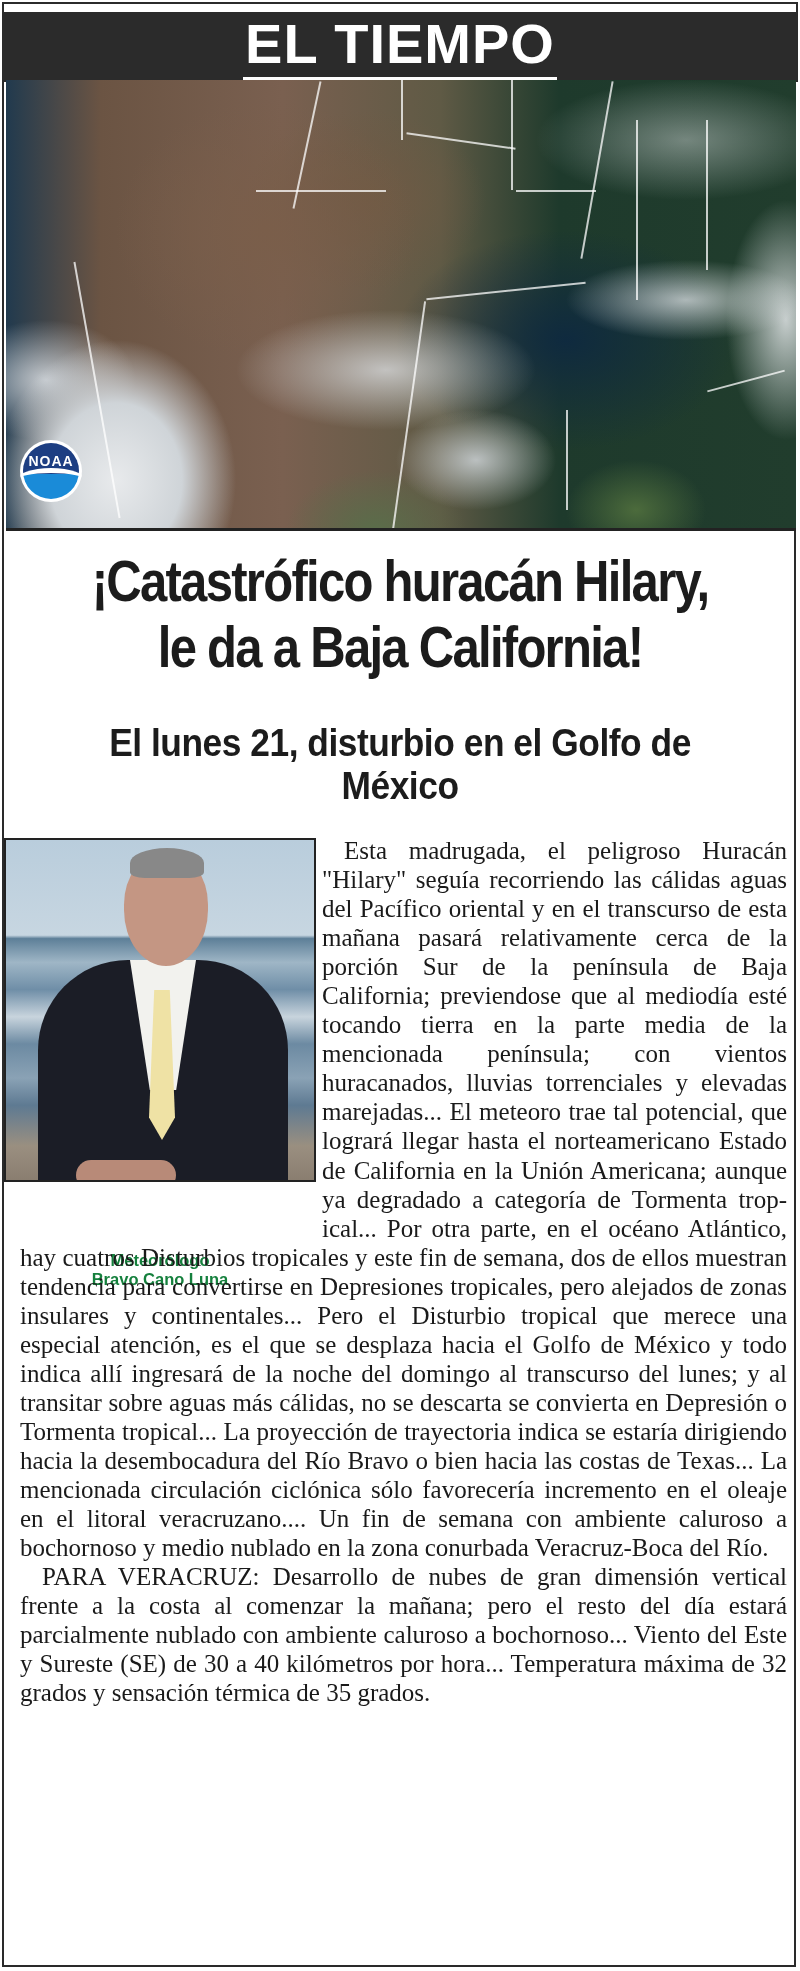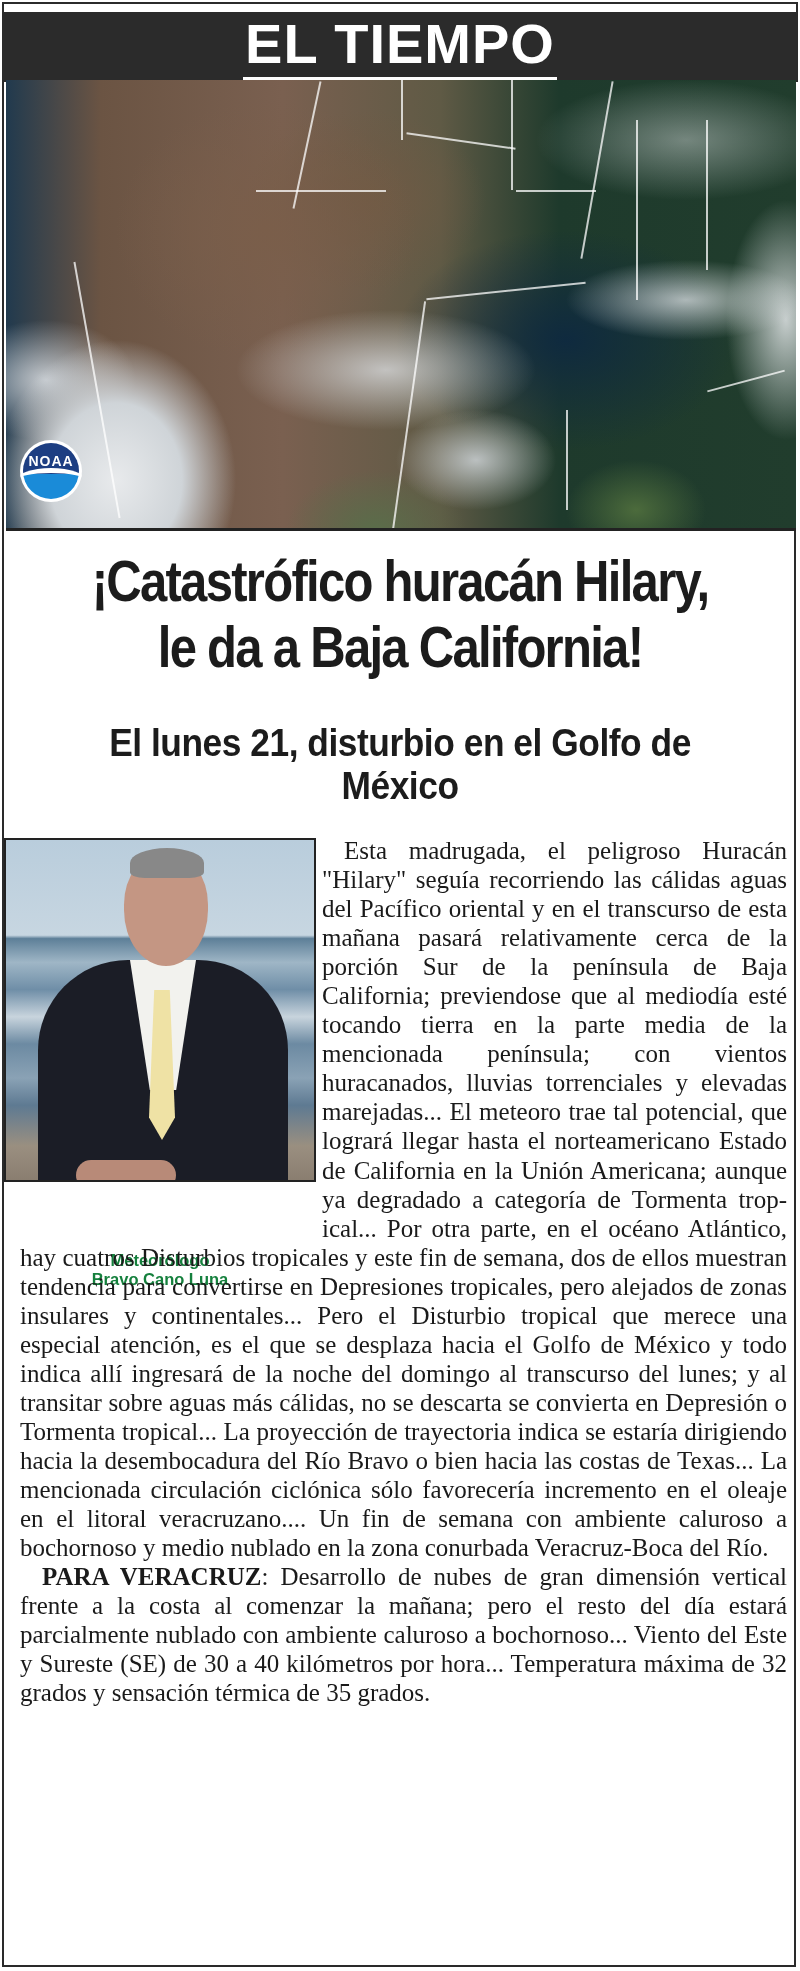--- a/index.html
+++ b/index.html
@@ -37,21 +37,21 @@
   .shirt { position:absolute; left:124px; top:120px; width:66px; height:130px; background:#f2f2ee; clip-path:polygon(0 0,100% 0,70% 100%,30% 100%); }
   .tie { position:absolute; left:143px; top:150px; width:26px; height:150px; background:#efe2a5; clip-path:polygon(20% 0,80% 0,100% 85%,50% 100%,0 85%); }
   .head { position:absolute; left:118px; top:14px; width:84px; height:112px; background:#c49683; border-radius:45% 45% 50% 50%; }
   .hair { position:absolute; left:124px; top:8px; width:74px; height:30px; background:#888; border-radius:50% 50% 20% 20%; }
   .hands { position:absolute; left:70px; top:320px; width:100px; height:30px; background:#b88a78; border-radius:20px; }
   .caption { position:absolute; left:4px; top:1251px; width:312px; text-align:center; font-family:"Liberation Sans", sans-serif; font-weight:bold; font-size:16.5px; line-height:19px; color:#15803d; }
   .body-text { position:absolute; left:20px; top:836px; width:767px; font-size:25px; line-height:29.05px; color:#1a1a1a; text-align:justify; hyphens:manual; }
   .float-spacer { float:left; width:302px; height:378px; }
   .lead-indent { display:inline-block; width:22px; }
   .body-text p { margin:0; }
-  .veracruz-label { font-weight:bold; }
+  .veracruz-label { font-weight:normal; }
 </style>
 </head>
 <body>
 
 <div class="frame"></div>
 
 <div class="header">
   <div class="header-title"><span>EL TIEMPO</span></div>
 </div>
 

